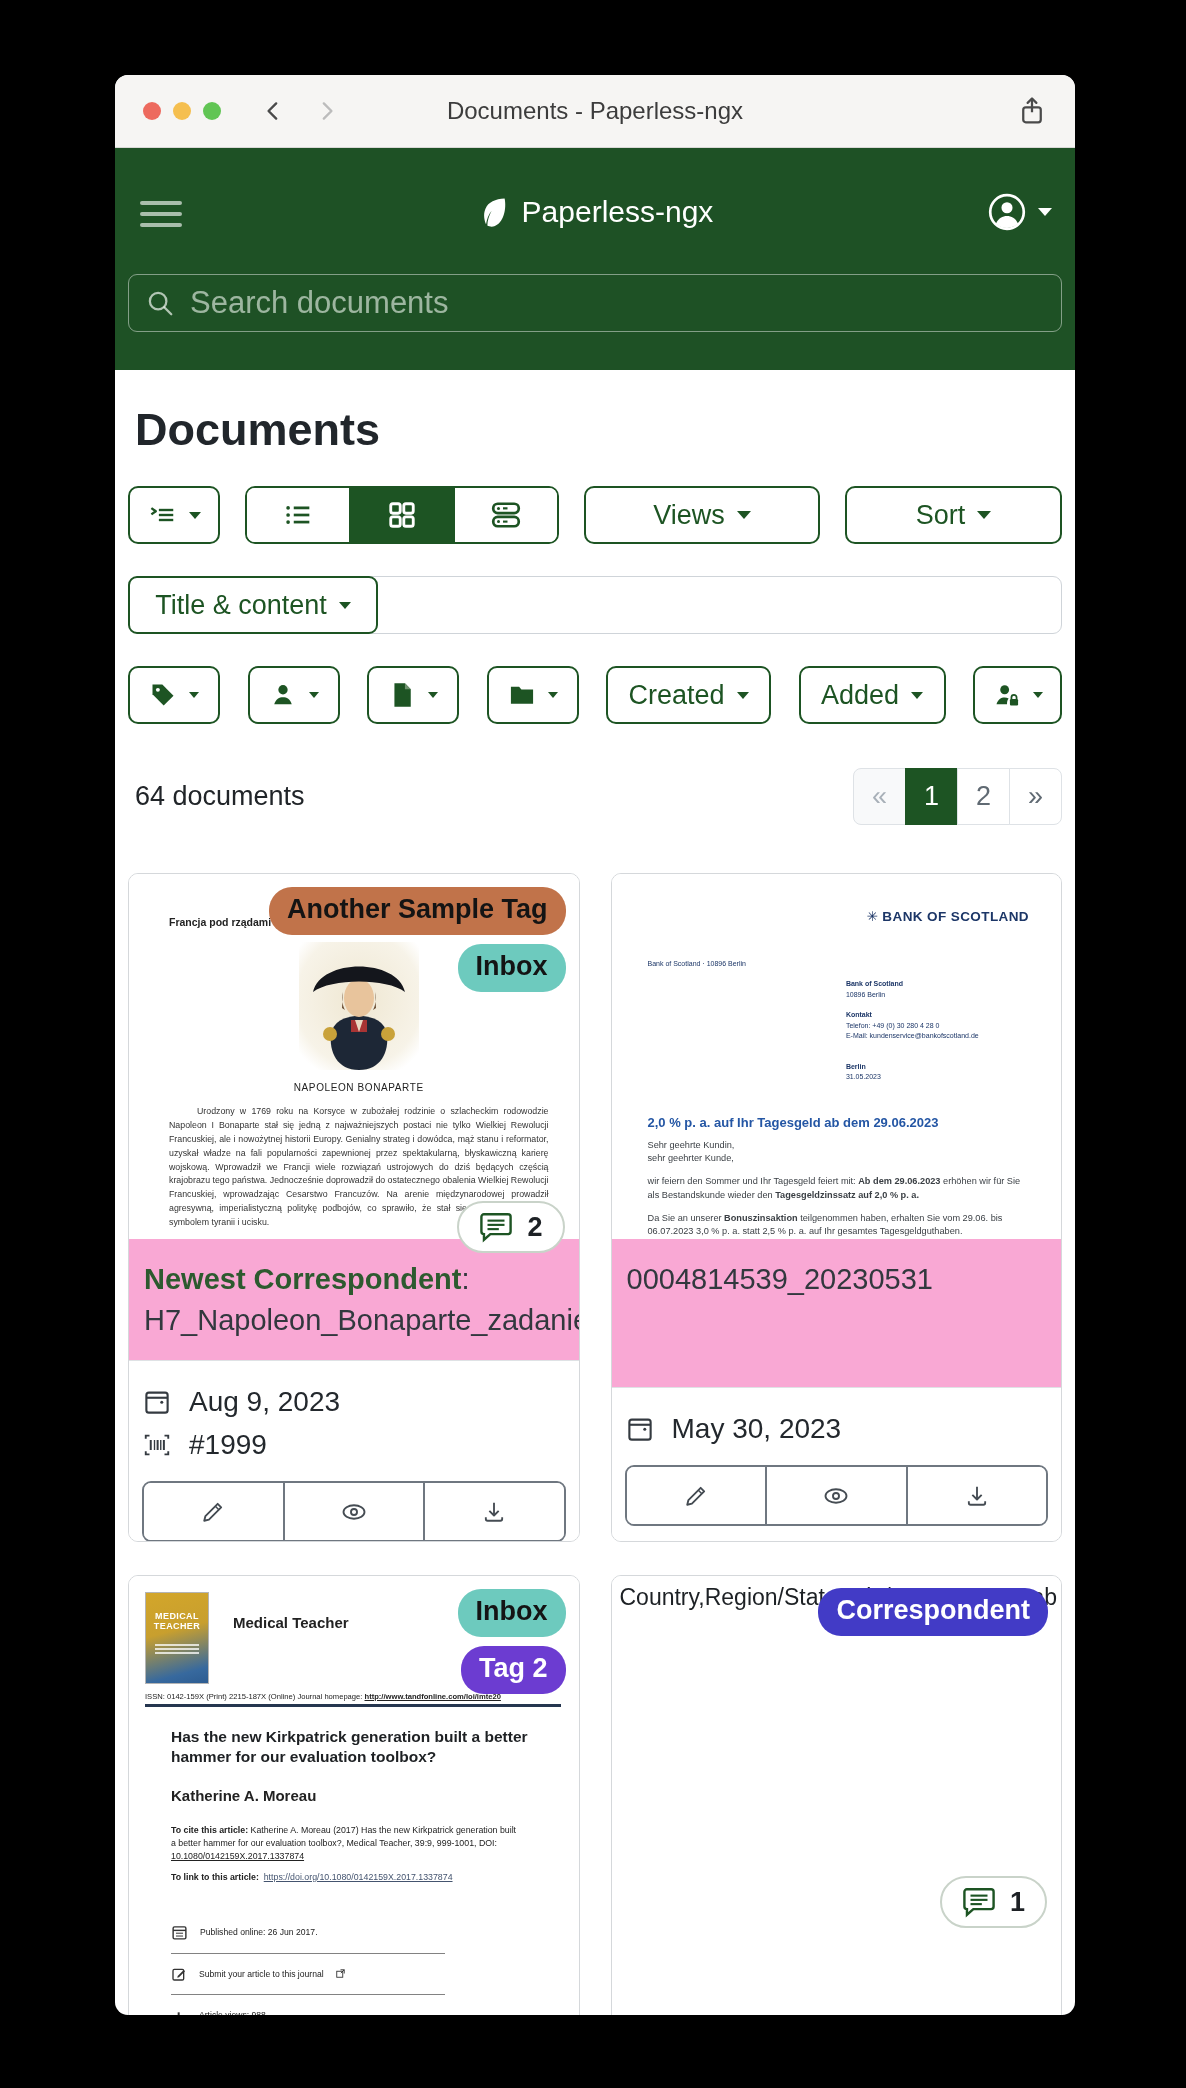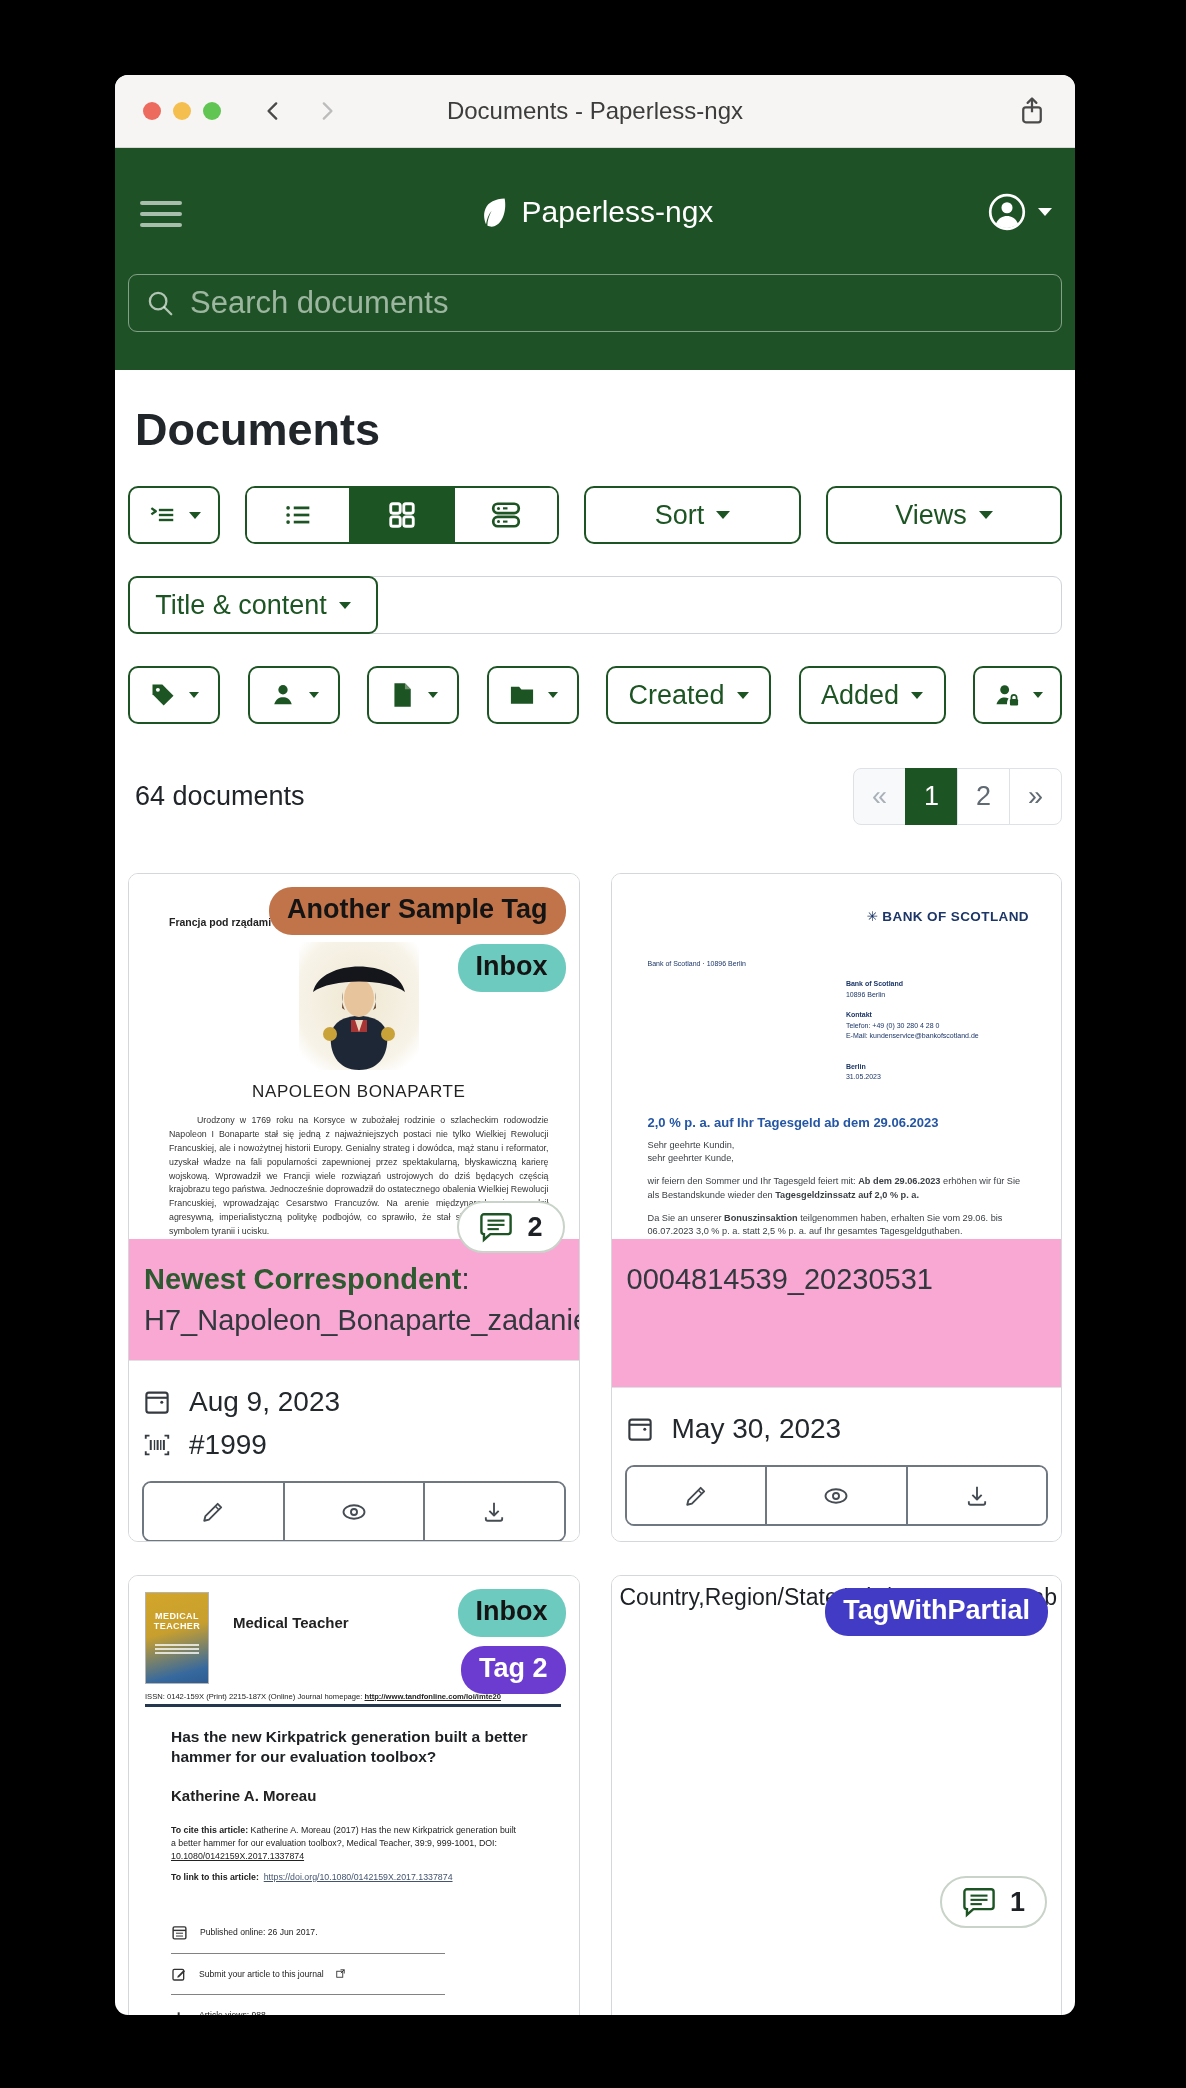--- a/index.html
+++ b/index.html
@@ -92,21 +92,21 @@
   .title-green{color:#2d5a2f;font-weight:700;}
   .card-meta{border-top:1px solid #dfe2e5;background:#fff;padding:14px 13px 15px;flex:none;}
   .meta-row{display:flex;align-items:center;gap:17px;font-size:28px;color:#23282d;margin:11px 0;}
   .actions{margin-top:20px;border:2px solid #6f7780;border-radius:9px;display:flex;height:57px;overflow:hidden;}
   .actions .act{flex:1;display:flex;align-items:center;justify-content:center;cursor:pointer;background:#fff;}
   .actions .act + .act{border-left:2px solid #6f7780;}
   
   .doc-napoleon{padding:42px 30px 0 40px;}
   .np-head{font-size:10.5px;font-weight:700;color:#222;}
   .np-portrait{display:block;margin:14px auto 6px;}
-  .np-caption{text-align:center;font-size:17px;letter-spacing:.6px;color:#222;margin:12px 0 12px;}
+  .np-caption{text-align:center;font-size:10px;letter-spacing:.6px;color:#222;margin:12px 0 12px;}
   .np-para{font-size:8.8px;line-height:1.58;text-align:justify;color:#333;text-indent:28px;margin:0;}
   
   .doc-bank{padding:34px 32px 0 36px;color:#1c3667;}
   .bk-logo{text-align:right;font-size:13.5px;font-weight:700;letter-spacing:.4px;color:#1c3667;}
   .bk-sender{font-size:7px;margin-top:36px;}
   .bk-addr{width:46%;margin-left:52%;font-size:7px;line-height:1.5;margin-top:12px;}
   .bk-addr b{display:block;}
   .bk-gap{height:10px;}
   .bk-h{font-size:13px;font-weight:700;color:#2456a4;margin-top:32px;}
   .bk-body{font-size:9.2px;color:#3a3f44;line-height:1.5;}
@@ -251,26 +251,26 @@
             <rect x="3.5" y="4.5" width="17" height="6.2" rx="3" fill="none" stroke="#1d5423" stroke-width="1.8"></rect>
             <rect x="3.5" y="13.3" width="17" height="6.2" rx="3" fill="none" stroke="#1d5423" stroke-width="1.8"></rect>
             <circle cx="7" cy="7.6" r="1" fill="#1d5423"></circle>
               <circle cx="7" cy="16.4" r="1" fill="#1d5423"></circle>
             <line x1="10" y1="7.6" x2="13" y2="7.6" stroke="#1d5423" stroke-width="1.4"></line>
             <line x1="10" y1="16.4" x2="13" y2="16.4" stroke="#1d5423" stroke-width="1.4"></line>
           </svg>
         </div>
       </div>
 
+      <div class="btn btn-views">
+        <span>Views</span>
+        <span class="caret"></span>
+      </div>
       <div class="btn btn-sort">
         <span>Sort</span>
-        <span class="caret"></span>
-      </div>
-      <div class="btn btn-views">
-        <span>Views</span>
         <span class="caret"></span>
       </div>
     </div>
 
     <div class="filter1">
       <div class="btn btn-doctype">
         <span>Title &amp; content</span>
         <span class="caret" style="border-top-width:7px;border-left-width:6px;border-right-width:6px;"></span>
       </div>
       <input class="filter-input" type="text" value="" style="">
@@ -577,21 +577,21 @@
                 <span>Article views: 988</span>
               </div>
 
             </div>
           </div>
         </div>
       </div>
 
       <div class="card r2">
         <div class="tagstack" style="top:12px;">
-          <span class="tag" style="background-color: rgb(66, 59, 198); color: rgb(255, 255, 255);">TagWithPartial</span>
+          <span class="tag" style="background-color: rgb(66, 59, 198); color: rgb(255, 255, 255);">Correspondent</span>
         </div>
         <div class="comment-badge" style="top:300px;">
           <span>
             <svg width="34" height="32" viewBox="0 0 24 22">
               <path d="M3.5 2h17A1.8 1.8 0 0 1 22.3 3.8v10.4a1.8 1.8 0 0 1-1.8 1.8H8l-4.5 4V16H3.5a1.8 1.8 0 0 1-1.8-1.8V3.8A1.8 1.8 0 0 1 3.5 2z" fill="none" stroke="#1d5423" stroke-width="1.7"></path>
               <line x1="6" y1="6.5" x2="18" y2="6.5" stroke="#1d5423" stroke-width="1.5"></line>
               <line x1="6" y1="9.5" x2="18" y2="9.5" stroke="#1d5423" stroke-width="1.5"></line>
               <line x1="6" y1="12.5" x2="14" y2="12.5" stroke="#1d5423" stroke-width="1.5"></line>
             </svg>
           </span>

